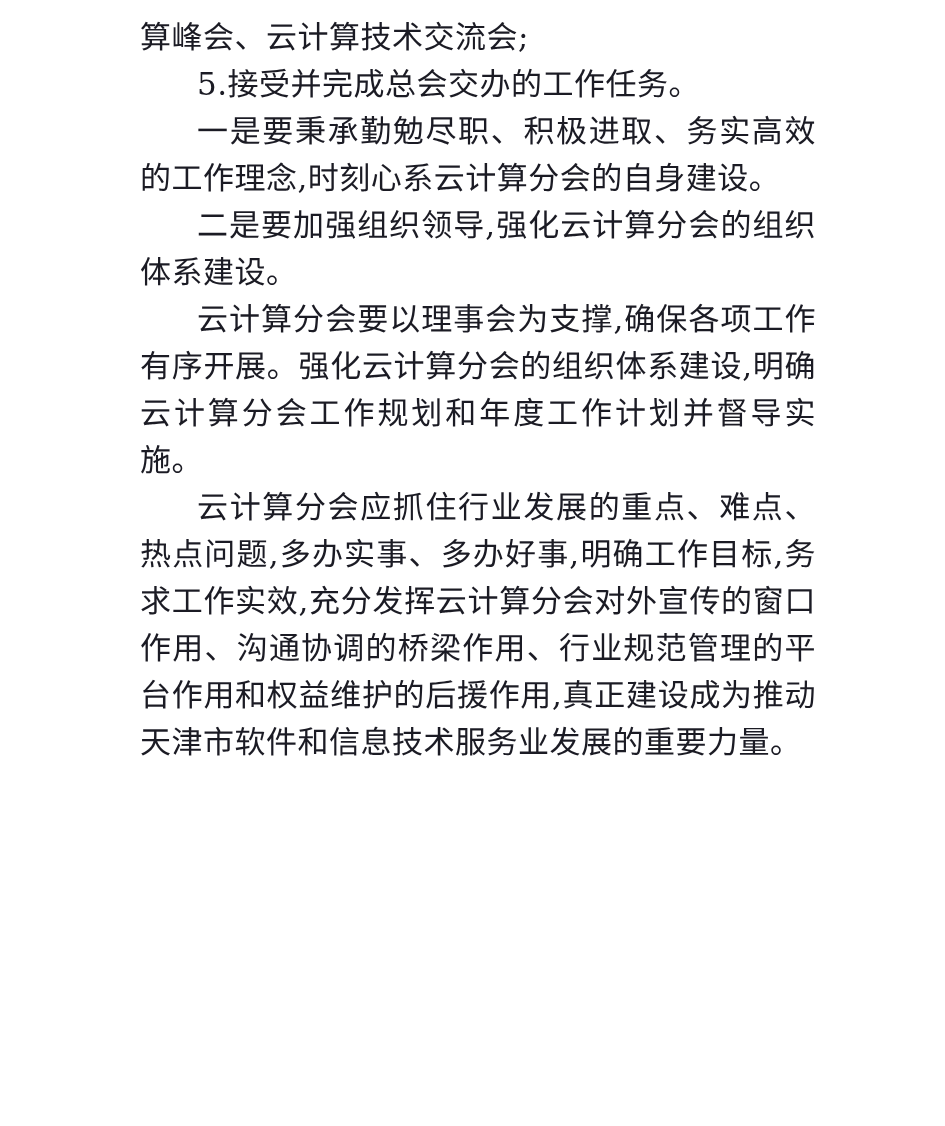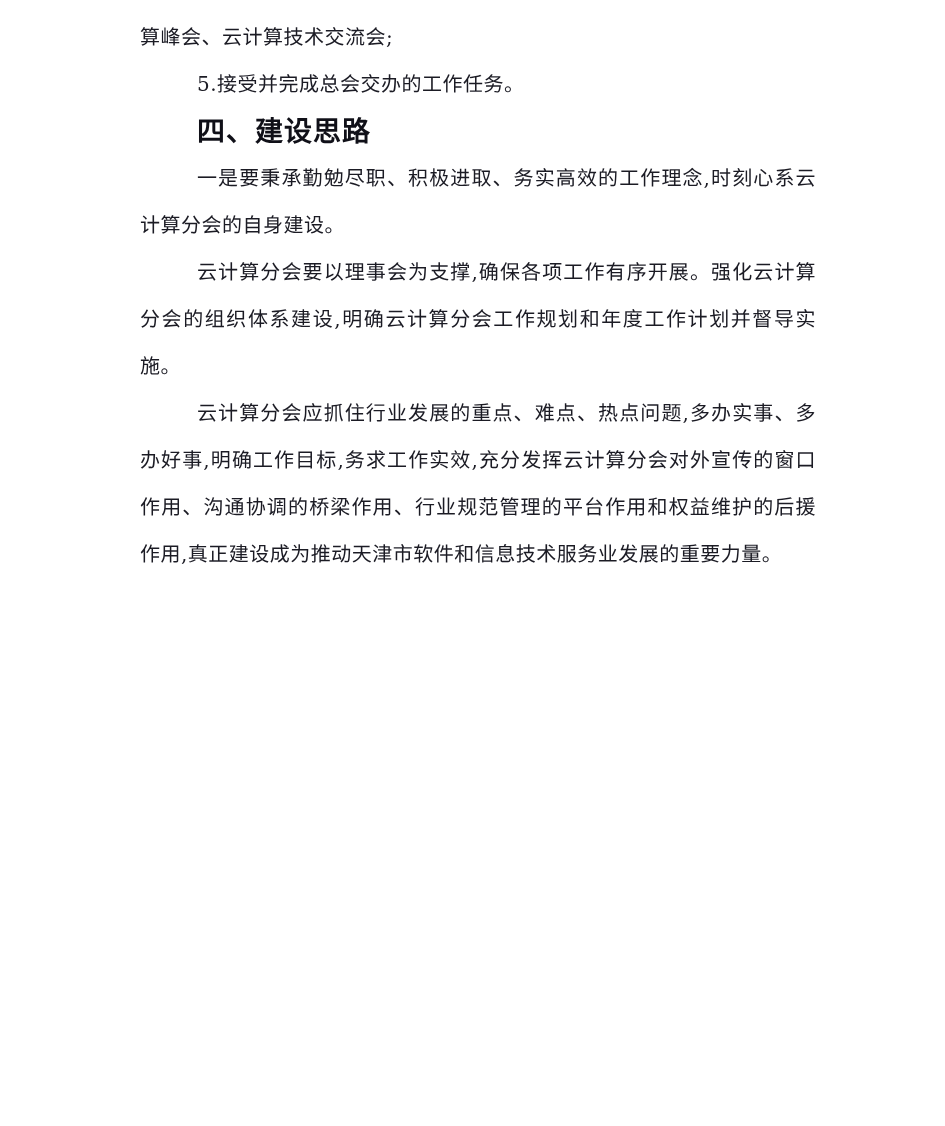--- a/index.html
+++ b/index.html
@@ -22,21 +22,21 @@
   .text-column {
     position: absolute;
     left: 140px;
     top: 0px;
     width: 676px;
   }
 
   
   .para {
     font-family: "DejaVu Serif", "Liberation Serif", serif;
-    font-size: 20px;
+    font-size: 31px;
     line-height: 47px;
     color: #1b1b24;
     text-align: justify;
     text-justify: inter-character;
     margin: 0;
     letter-spacing: 0.5px;
     font-weight: 400;
     -webkit-font-smoothing: antialiased;
   }
 
@@ -75,25 +75,25 @@
 
 <div class="page">
   <div class="text-column">
 
     <div class="spacer-top"></div>
 
     <p class="para continuation">算峰会、云计算技术交流会;</p>
 
     <p class="para list-item">5.接受并完成总会交办的工作任务。</p>
 
-    <h2 class="heading">四、建设思路</h2>
 
     <p class="para indent">一是要秉承勤勉尽职、积极进取、务实高效的工作理念,时刻心系云计算分会的自身建设。</p>
 
 
+    <p class="para indent">二是要加强组织领导,强化云计算分会的组织体系建设。</p>
 
     <p class="para indent">云计算分会要以理事会为支撑,确保各项工作有序开展。强化云计算分会的组织体系建设,明确云计算分会工作规划和年度工作计划并督导实施。</p>
 
 
     <p class="para indent">云计算分会应抓住行业发展的重点、难点、热点问题,多办实事、多办好事,明确工作目标,务求工作实效,充分发挥云计算分会对外宣传的窗口作用、沟通协调的桥梁作用、行业规范管理的平台作用和权益维护的后援作用,真正建设成为推动天津市软件和信息技术服务业发展的重要力量。</p>
 
   </div>
 </div>
 
 </body></html>

